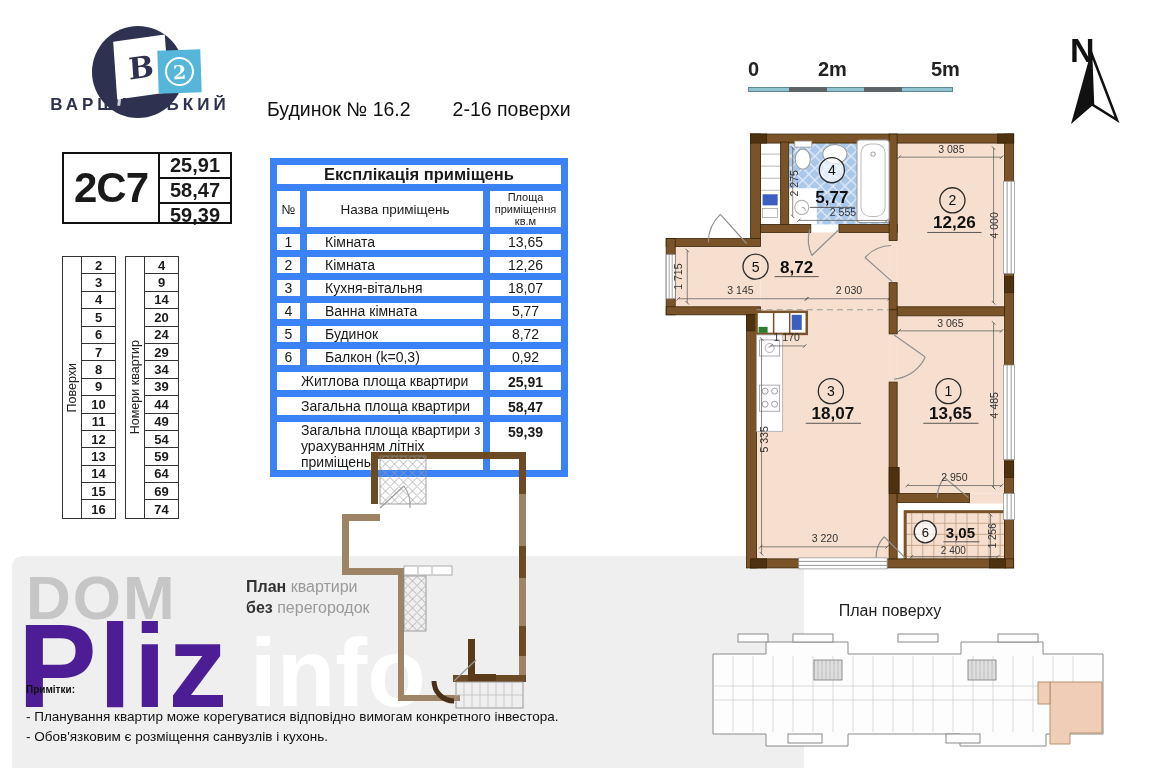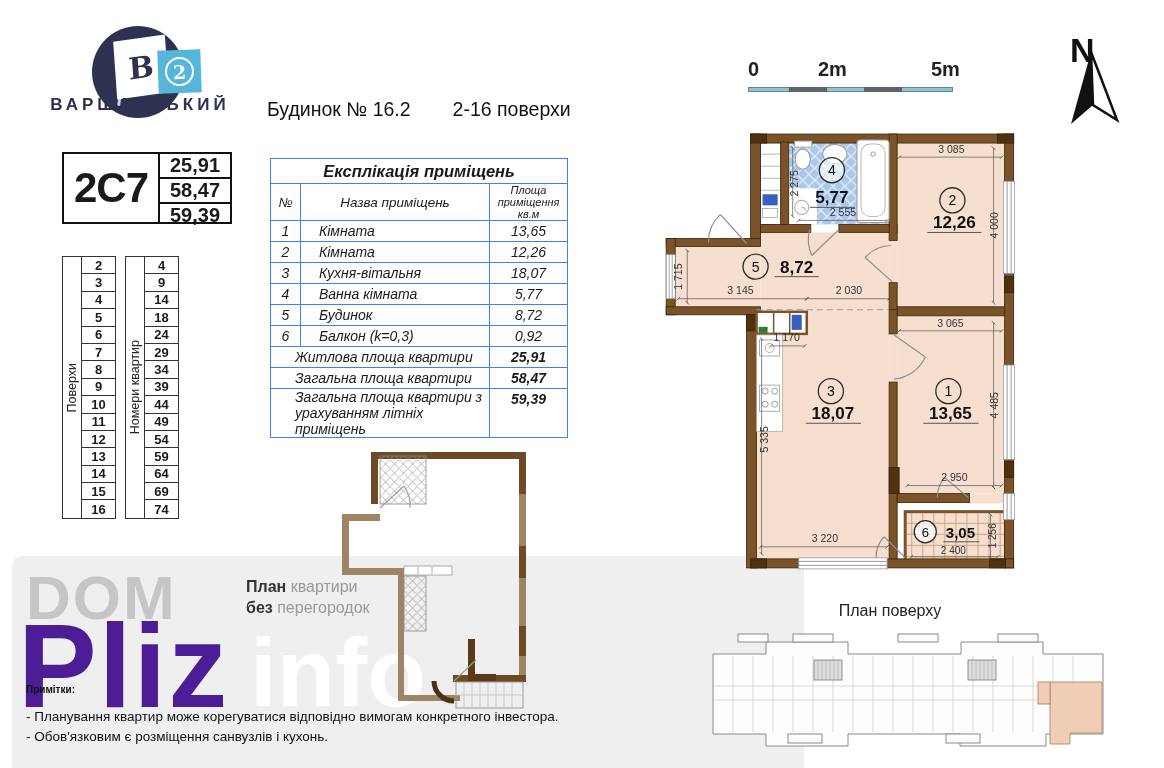--- a/index.html
+++ b/index.html
@@ -48,21 +48,21 @@
   .num-cell { width:33px; height:17.4px; border-bottom:1px solid #333; display:flex; align-items:center; justify-content:center;
               font-size:13px; font-weight:600; }
   .num-cell:last-child { border-bottom:none; }
 
   
   .main-title { position:absolute; left:267px; top:98px; display:flex; gap:42px;
                 font-size:19.5px; font-weight:500; color:#111; }
 
   
   .expl { position:absolute; left:270px; top:158px; width:298px; border-collapse:collapse; background:#fff; }
-  .expl td { border:1px solid #3b82f6; font-size:14px; vertical-align:middle;font-style:italic; }
+  .expl td { border:7px solid #3b82f6; font-size:14px; vertical-align:middle; }
   .expl .t-title { text-align:center; font-size:16.5px; font-weight:600; height:25px; }
   .expl .h-no { width:30px; text-align:center; font-size:13px; }
   .expl .h-name { text-align:center; font-size:13.5px; }
   .expl .h-area { width:78px; text-align:center; font-size:11px; line-height:12px; white-space:pre-line; }
   .expl .c-no { text-align:center; height:21px; }
   .expl .c-name { padding-left:18px; }
   .expl .c-area { text-align:center; }
   .expl .s-label { padding-left:24px; height:21px; }
   .expl .s-val { text-align:center; font-weight:700; vertical-align:top; padding-top:2px; }
 
@@ -150,21 +150,21 @@
           </div>
       </div>
       <div class="ftable">
         <div class="flabel">
             <span>Номери квартир</span>
           </div>
         <div class="fcol">
             <div class="num-cell">4</div>
             <div class="num-cell">9</div>
             <div class="num-cell">14</div>
-            <div class="num-cell">18</div>
+            <div class="num-cell">20</div>
             <div class="num-cell">24</div>
             <div class="num-cell">29</div>
             <div class="num-cell">34</div>
             <div class="num-cell">39</div>
             <div class="num-cell">44</div>
             <div class="num-cell">49</div>
             <div class="num-cell">54</div>
             <div class="num-cell">59</div>
             <div class="num-cell">64</div>
             <div class="num-cell">69</div>

